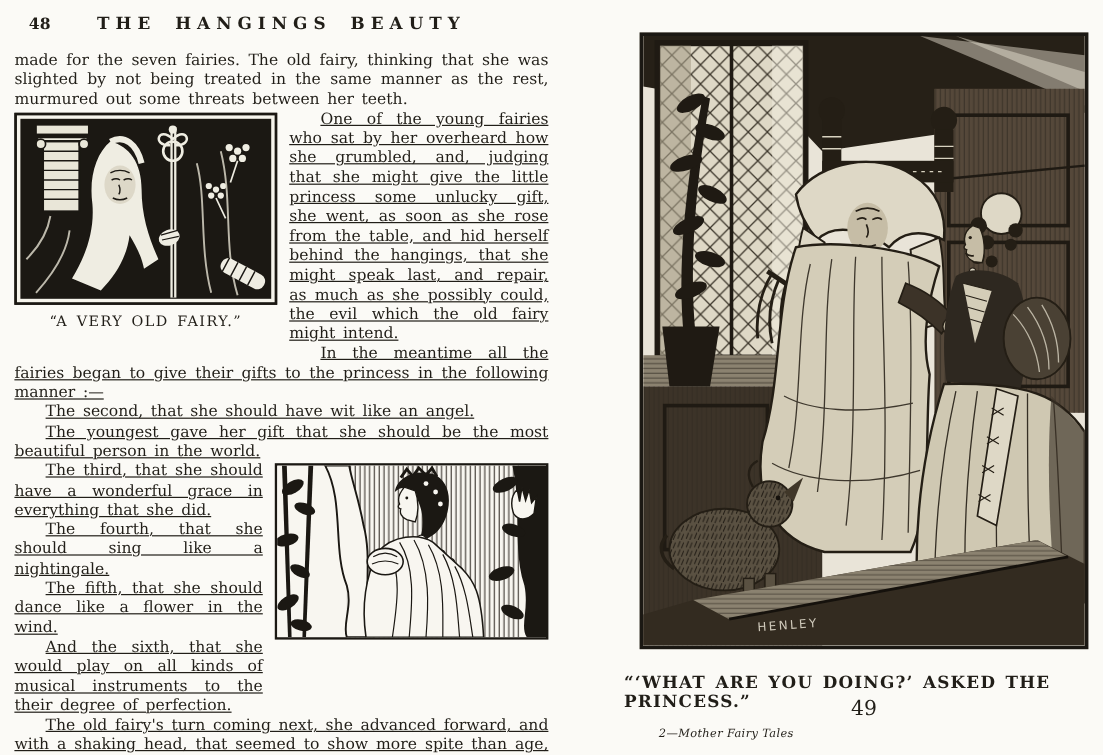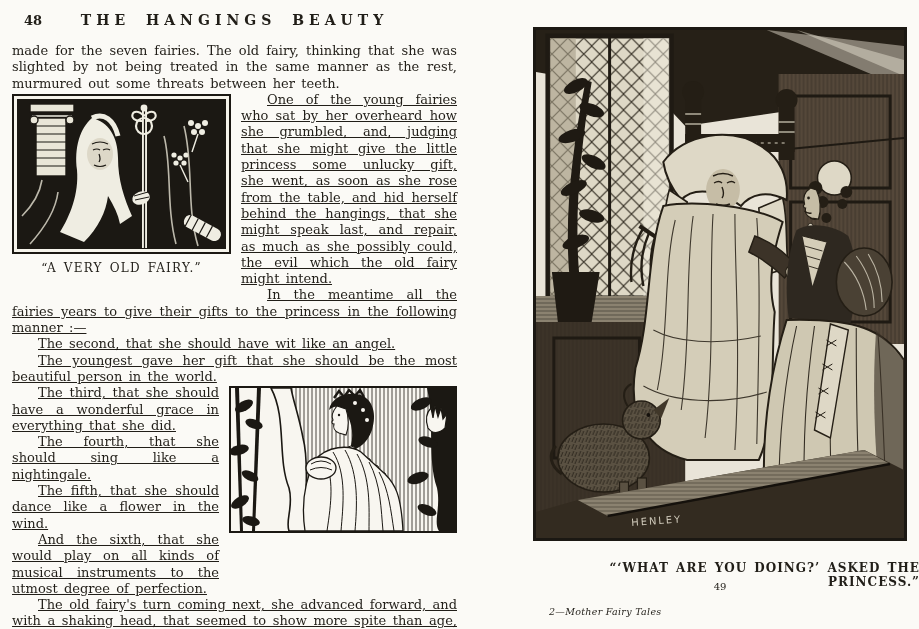--- a/index.html
+++ b/index.html
@@ -24,24 +24,24 @@
   .fig2 .art{width:228px;height:147px;box-sizing:border-box;border:2px solid #1b1813;
     background:#f8f6f0;}
   figcaption{margin-top:6px;text-align:center;font-size:12px;font-weight:normal;
     letter-spacing:1.2px;word-spacing:2px;white-space:nowrap;}
   .fig1 svg,.fig2 svg{display:block;width:100%;height:100%;}
   
   .page-right{position:absolute;left:465px;top:0;width:454px;height:629px;}
   .fig3{position:absolute;left:68px;top:27px;width:374px;height:514px;
     box-sizing:border-box;border:3px solid #1b1813;background:#e9e4d8;}
   .fig3 svg{display:block;width:100%;height:100%;}
-  .fig3-caption{position:absolute;left:55px;top:561px;width:400px;text-align:right;
-    font-size:12px;font-weight:bold;letter-spacing:1px;word-spacing:2px;}
+  .fig3-caption{position:absolute;left:55px;top:561px;width:400px;text-align:left;
+    font-size:14px;font-weight:bold;letter-spacing:1px;word-spacing:2px;}
   .folio-right{position:absolute;left:55px;top:581px;width:400px;text-align:center;
-    font-size:10px;}
+    font-size:17px;}
   .sig-line{position:absolute;left:84px;top:606px;font-size:9.5px;font-style:italic;
     letter-spacing:.3px;}
 </style>
 </head>
 <body>
 
 <div class="spread">
 
   <div class="page-left">
     <div class="running-head">
@@ -121,21 +121,21 @@
             <g transform="rotate(28 185 132)">
               <rect x="168" y="124" width="40" height="13" rx="6" fill="#efede2"></rect>
               <path d="M172,124 v13 M180,124 v13 M188,124 v13 M196,124 v13" stroke="#1b1813" stroke-width="1.2"></path>
             </g>
           </svg>
         </div>
         <figcaption>“A VERY OLD FAIRY.”</figcaption>
       </figure>
 
       <p class="ind">One of the young fairies who sat by her overheard how she grumbled, and, judging that she might give the little princess some unlucky gift, she went, as soon as she rose from the table, and hid herself behind the hangings, that she might speak last, and repair, as much as she possibly could, the evil which the old fairy might intend.</p>
-      <p class="ind">In the meantime all the fairies years to give their gifts to the princess in the following manner :—</p>
+      <p class="ind">In the meantime all the fairies began to give their gifts to the princess in the following manner :—</p>
       <p class="ind">The second, that she should have wit like an angel.</p>
       <p class="ind">The youngest gave her gift that she should be the most beautiful person in the world.</p>
 
       <figure class="fig2">
         <div class="art">
           <svg viewBox="0 0 224 143" preserveAspectRatio="none">
             <defs>
               <pattern id="vl2" width="4" height="6" patternUnits="userSpaceOnUse">
                 <rect width="4" height="6" fill="#f8f6f0"></rect>
                 <line x1="1" y1="0" x2="1" y2="6" stroke="#35302a" stroke-width="0.9"></line>
@@ -202,21 +202,21 @@
             </g>
             <ellipse cx="90" cy="80" rx="15" ry="11" fill="#f8f6f0" stroke="#1b1813" stroke-width="1.3"></ellipse>
             <path d="M80,76 q10,-6 20,0 M79,82 q11,-5 22,0" fill="none" stroke="#1b1813" stroke-width="1"></path>
           </svg>
         </div>
       </figure>
 
       <p class="ind">The third, that she should have a wonderful grace in everything that she did.</p>
       <p class="ind">The fourth, that she should sing like a nightingale.</p>
       <p class="ind">The fifth, that she should dance like a flower in the wind.</p>
-      <p class="ind">And the sixth, that she would play on all kinds of musical instruments to the utmost degree of perfection.</p>
+      <p class="ind">And the sixth, that she would play on all kinds of musical instruments to the their degree of perfection.</p>
       <p class="ind">The old fairy's turn coming next, she advanced forward, and with a shaking head, that seemed to show more spite than age, she said,—That the princess, when she was fifteen years old, would have her hand pierced with a spindle and die</p>
     </div>
   </div>
 
   <div class="page-right">
     <figure class="fig3">
       <svg viewBox="0 0 370 508" preserveAspectRatio="none">
         <defs>
           <pattern id="vl3" width="4" height="8" patternUnits="userSpaceOnUse">
             <line x1="1" y1="0" x2="1" y2="8" stroke="#2b261e" stroke-width="0.8"></line>

